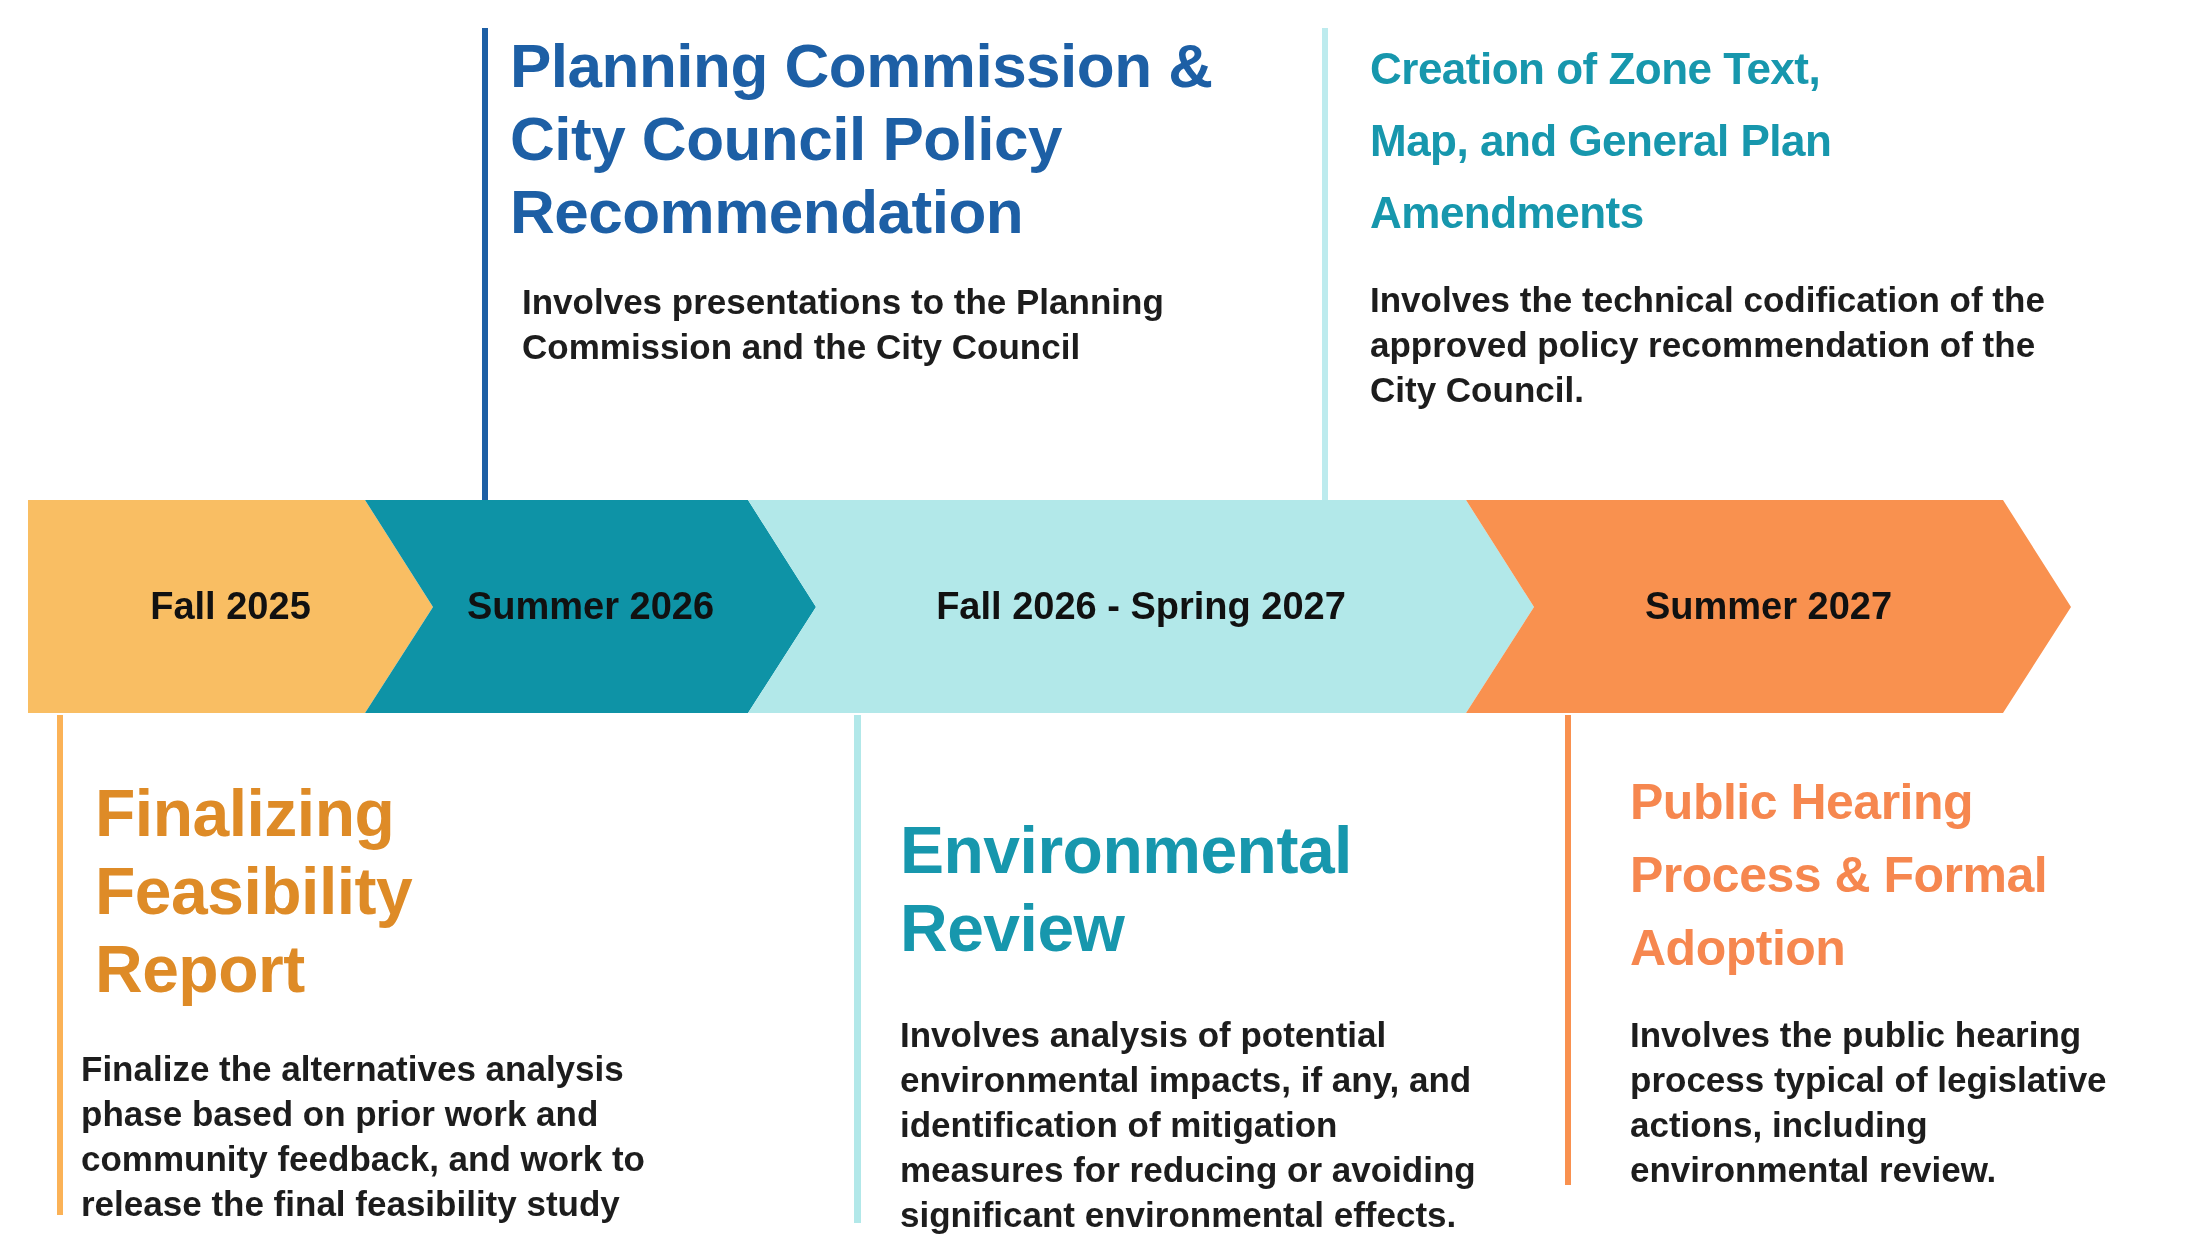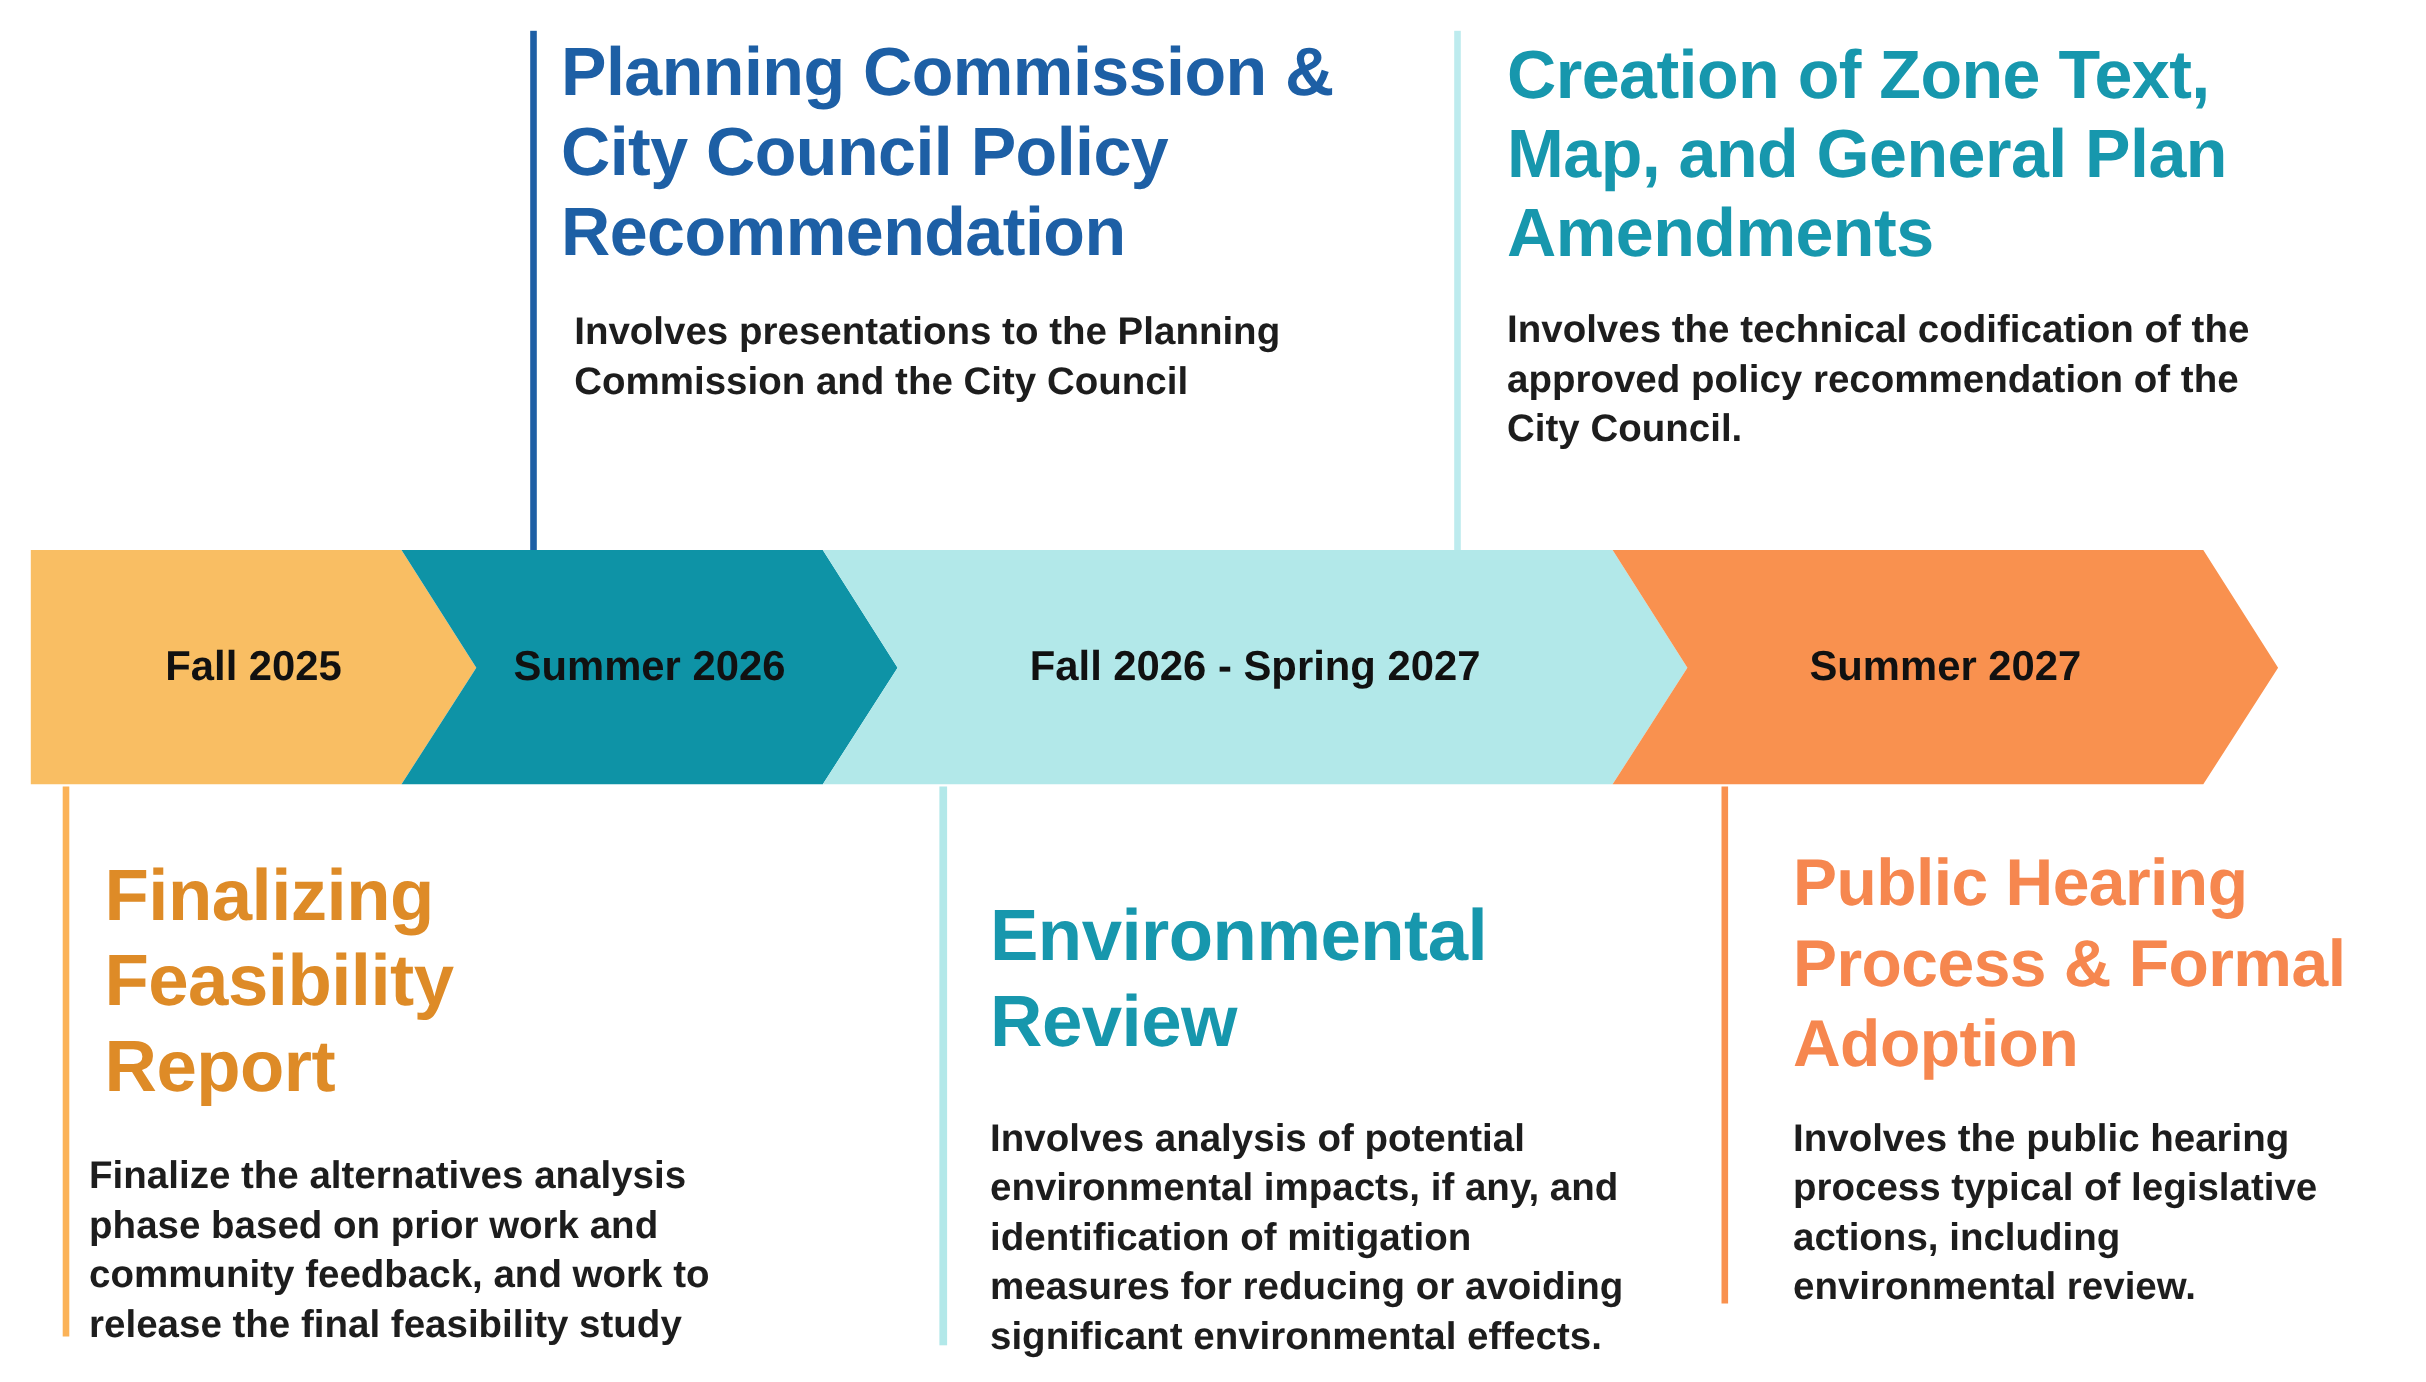--- a/index.html
+++ b/index.html
@@ -20,24 +20,24 @@
   }
   .title{
     position:absolute;font-weight:700;white-space:pre-line;
     letter-spacing:-0.5px;
   }
   .desc{
     position:absolute;font-weight:700;white-space:pre-line;
     font-size:35px;line-height:45px;
   }
   .t-topleft {left:510px; top:29px;  font-size:62px;line-height:73px;}
-  .t-topright{left:1370px;top:33px;  font-size:62px;line-height:72px;}
+  .t-topright{left:1370px;top:33px;  font-size:44px;line-height:72px;}
   .t-botleft {left:95px;  top:774px; font-size:66px;line-height:78px;}
   .t-botmid  {left:900px; top:811px; font-size:66px;line-height:78px;}
-  .t-botright{left:1630px;top:766px; font-size:60px;line-height:73px;}
+  .t-botright{left:1630px;top:766px; font-size:50px;line-height:73px;}
   .d-topleft {left:522px; top:279px;}
   .d-topright{left:1370px;top:277px;}
   .d-botleft {left:81px;  top:1046px;}
   .d-botmid  {left:900px; top:1012px;}
   .d-botright{left:1630px;top:1012px;}
 </style>
 </head>
 <body>
 
 <div class="canvas">

